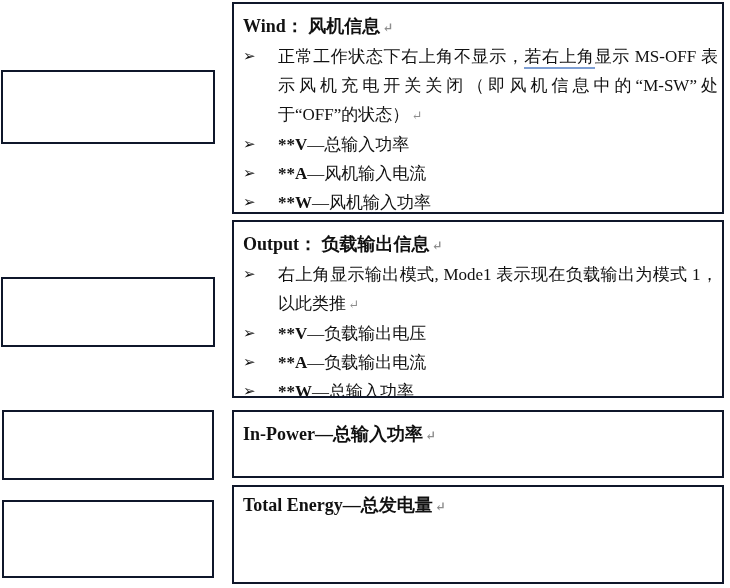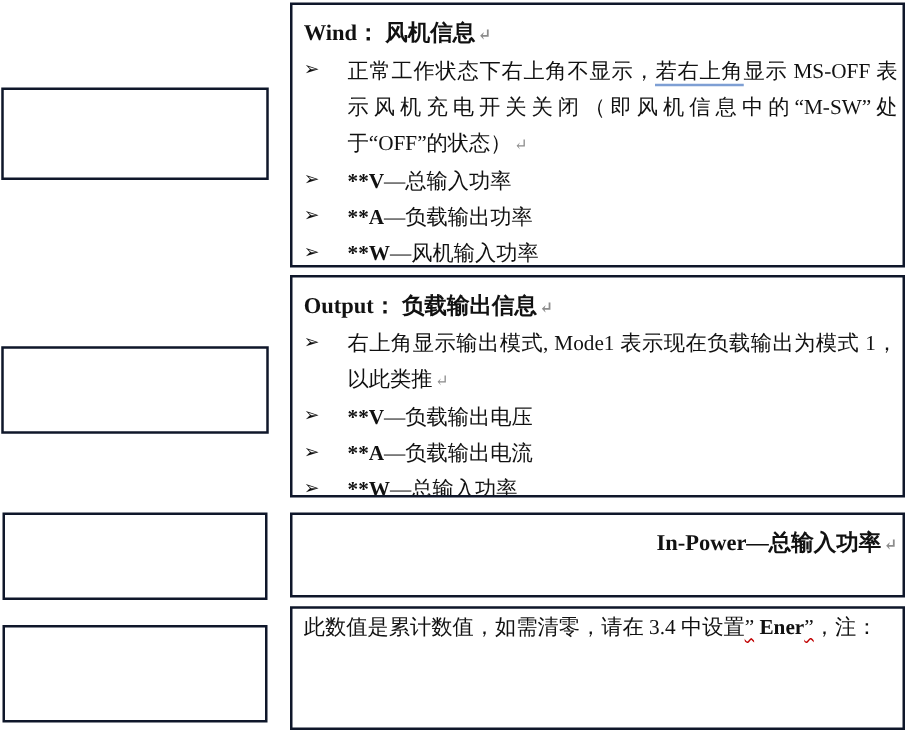--- a/index.html
+++ b/index.html
@@ -26,21 +26,21 @@
   .pilcrow{color:#8d8d8d;font-size:13px;padding-left:2px;}
   .ub{border-bottom:2px solid #7e9fd4;padding-bottom:1px;}
   .sq{text-decoration-line:underline;text-decoration-style:wavy;text-decoration-color:#c00000;text-decoration-thickness:1px;text-underline-offset:3px;}
   
   #lp1{left:1px;top:70px;width:214px;height:74px;}
   #lp2{left:1px;top:277px;width:214px;height:70px;}
   #lp3{left:2px;top:410px;width:212px;height:70px;}
   #lp4{left:2px;top:500px;width:212px;height:78px;}
   #rp1{left:232px;top:2px;width:492px;height:212px;}
   #rp2{left:232px;top:220px;width:492px;height:178px;}
-  #rp3{left:232px;top:410px;width:492px;height:68px;text-align:right;}
+  #rp3{left:232px;top:410px;width:492px;height:68px;}
   #rp4{left:232px;top:485px;width:492px;height:99px;}
   #rp4 .plain{line-height:29px;padding-right:2px;}
 </style>
 </head>
 <body>
 
 <div class="box lp" id="lp1">
   <div>3. Wind：    MS-OFF</div>
   
 </div>
@@ -66,21 +66,21 @@
     <div class="bullet">
       <span class="bmark">➢</span>
       <span class="btext"><span>正常工作状态下右上角不显示，</span><span class="ub">若右上角</span><span>显示 MS-OFF 表示风机充电开关关闭（即风机信息中的“M-SW”处于“OFF”的状态）</span><span class="pilcrow">↵</span></span>
     </div>
     <div class="bullet">
       <span class="bmark">➢</span>
       <span class="btext"><span class="b">**V</span><span>—总输入功率</span></span>
     </div>
     <div class="bullet">
       <span class="bmark">➢</span>
-      <span class="btext"><span class="b">**A</span><span>—负载输出功率</span></span>
+      <span class="btext"><span class="b">**A</span><span>—风机输入电流</span></span>
     </div>
     <div class="bullet">
       <span class="bmark">➢</span>
       <span class="btext"><span class="b">**W</span><span>—风机输入功率</span></span>
     </div>
   </div>
 </div>
 
 <div class="box rp" id="rp2">
   <div class="title"><span class="b">Output： 负载输出信息</span><span class="pilcrow">↵</span></div>
@@ -102,14 +102,14 @@
       <span class="btext"><span class="b">**W</span><span>—总输入功率</span></span>
     </div>
   </div>
 </div>
 
 <div class="box rp" id="rp3">
   <div class="title"><span class="b">In-Power—总输入功率</span><span class="pilcrow">↵</span></div>
 </div>
 
 <div class="box rp" id="rp4">
-  <div class="plain"><span>此数值是累计数值，如需清零，请在 3.4 中设置</span><span class="sq">”</span><span class="b"> Ener</span><span class="sq">”</span><span>，注：</span></div>
+  <div class="title" style="padding-top:4px;"><span class="b">Total Energy—总发电量</span><span class="pilcrow">↵</span></div>
 </div>
 
 </body></html>

